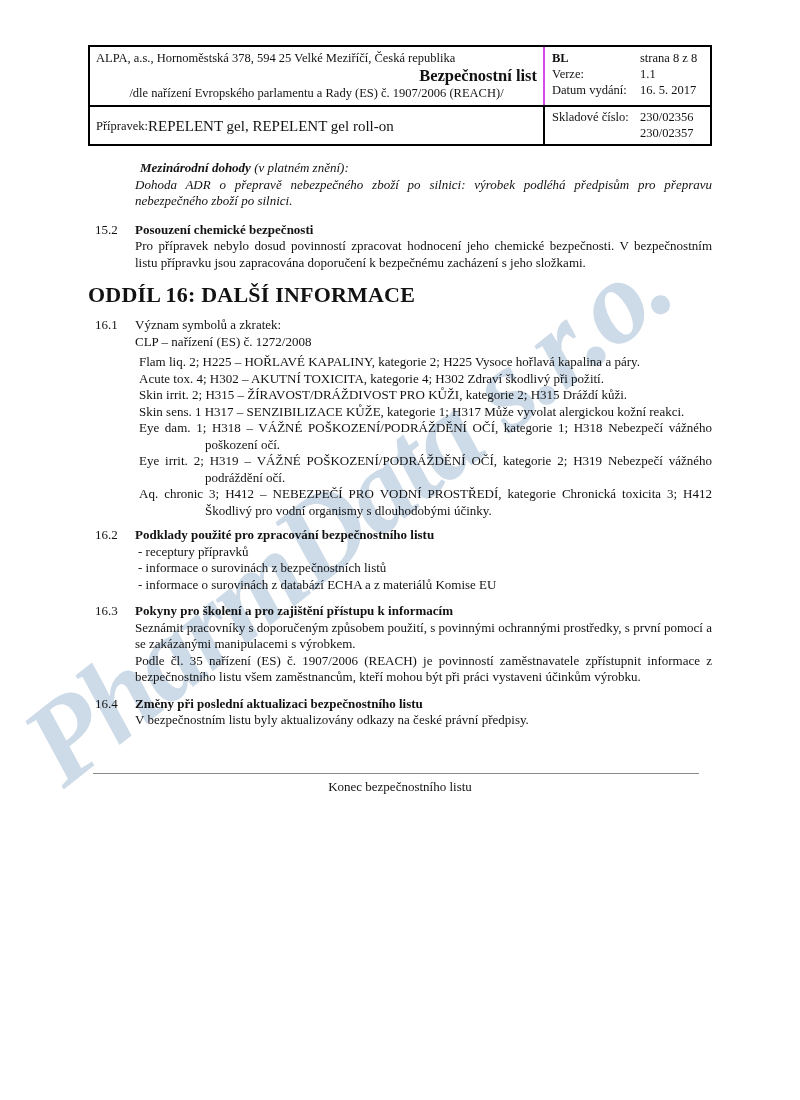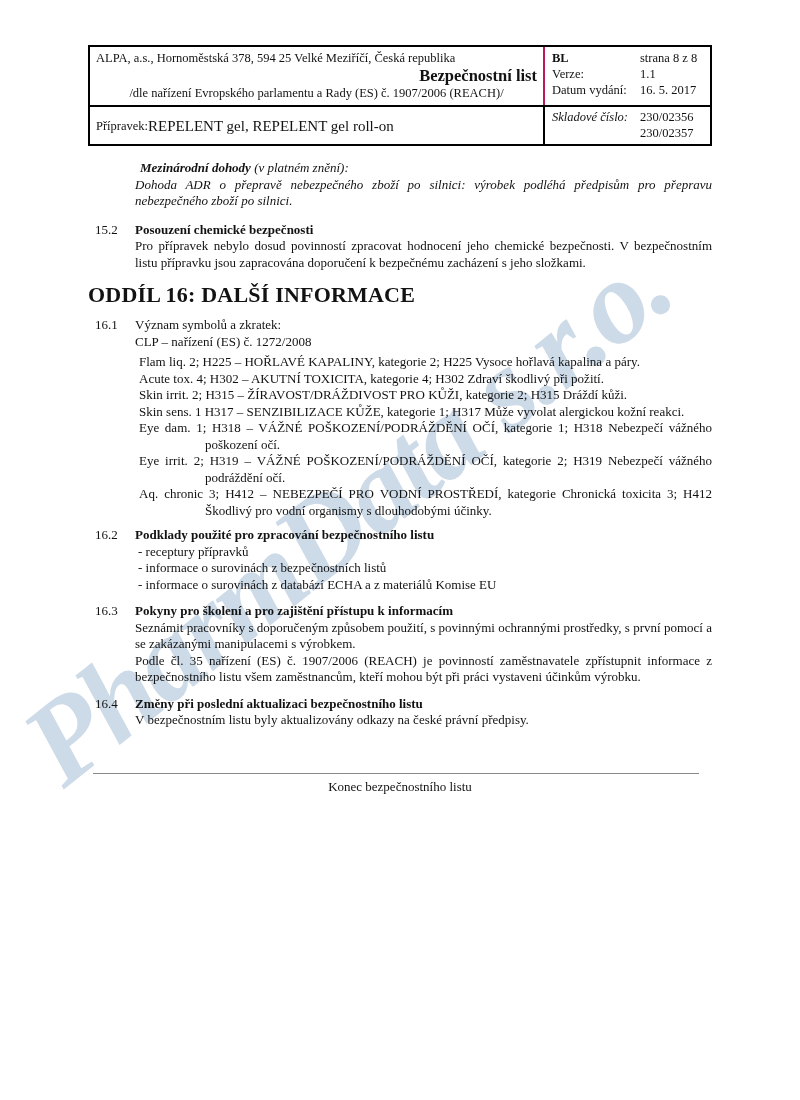--- a/index.html
+++ b/index.html
@@ -16,33 +16,33 @@
     color:#a6bcd4; opacity:.55;
     transform:rotate(-38.5deg); transform-origin:0 60%;
     pointer-events:none;
   }
   
   .doc { position:relative; z-index:1; padding:45px 88px 0 88px; }
 
   
   .hdr { border:2px solid #000; font-size:12.5px; line-height:16px; background:transparent; }
   .hdr-row1 { display:flex; border-bottom:2px solid #000; }
-  .hdr-left { width:441px; border-right:2px solid #be185d; padding:3px 6px 4px 6px; }
+  .hdr-left { width:441px; border-right:2px solid #d946ef; padding:3px 6px 4px 6px; }
   .company { text-align:left; }
   .doc-title { text-align:right; font-weight:bold; font-size:16.5px; line-height:19px; }
   .doc-subtitle { text-align:center; }
   .hdr-right { flex:1; padding:3px 4px 4px 7px; }
   .kv { display:flex; }
   .kv .k { width:88px; flex:0 0 88px; }
   .bold { font-weight:bold; }
   .hdr-row2 { display:flex; }
   .hdr-left2 { width:441px; border-right:2px solid #000; display:flex; align-items:center; padding:4px 6px; }
   .product { flex:1; text-align:left; font-weight:normal; font-size:15px; }
   .hdr-right2 { flex:1; display:flex; padding:2px 4px 3px 7px; }
-  .hdr-right2 .k { width:88px; flex:0 0 88px;font-style:italic; }
+  .hdr-right2 .k { width:88px; flex:0 0 88px; }
   .stock { display:flex; flex-direction:column; }
 
   
   .body { font-size:13px; line-height:16.5px; }
   .just { text-align:justify; }
   .intro { margin:14px 0 0 47px;font-style:italic; }
   .intro-label { margin-left:5px; }
   .sec { display:grid; grid-template-columns:47px 1fr; }
   .sec-num { padding-left:7px; }
   .sec-title { font-weight:bold; }

